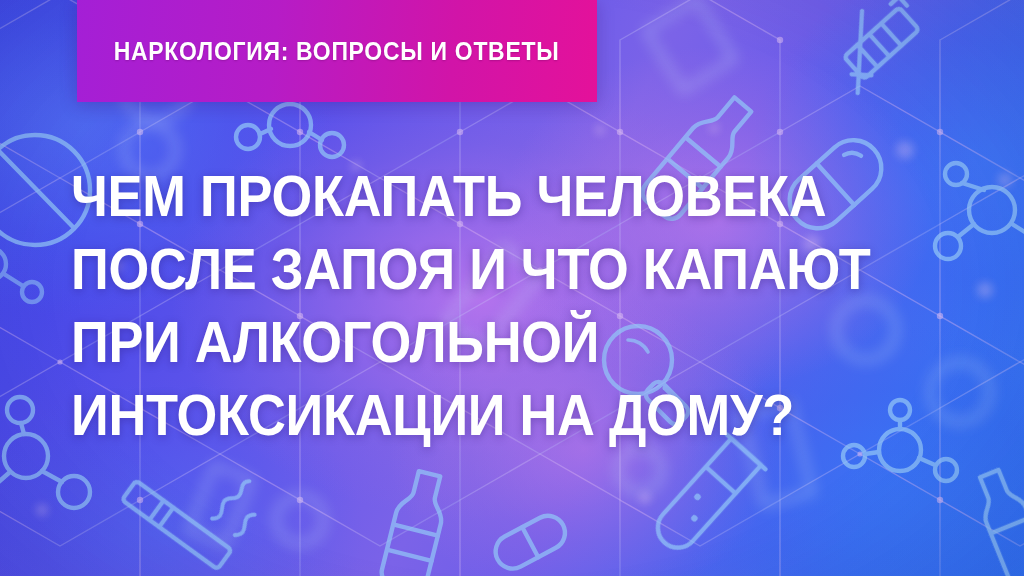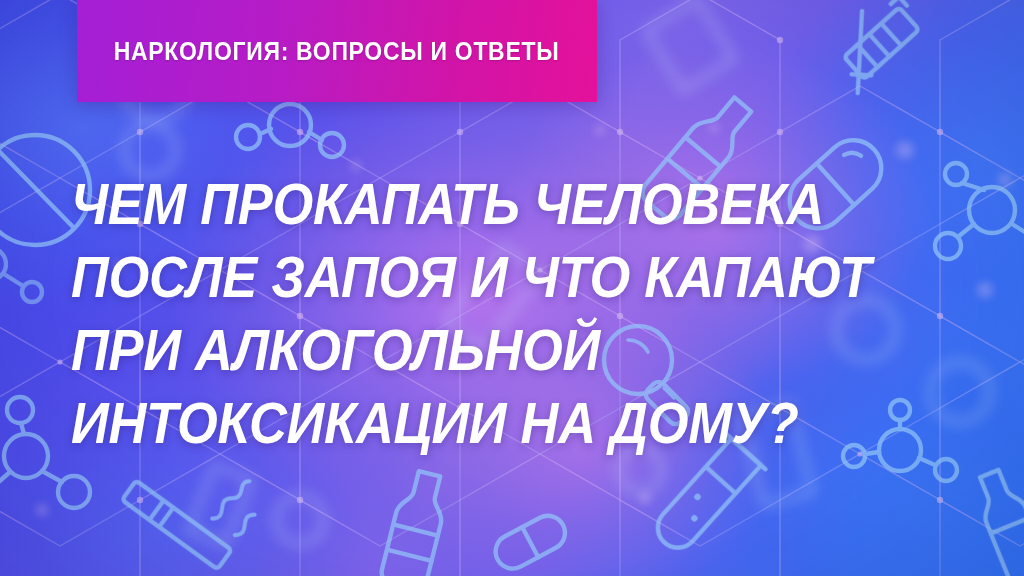--- a/index.html
+++ b/index.html
@@ -122,23 +122,22 @@
     text-transform: uppercase;
     transform: scaleX(0.9);
     white-space: nowrap;
     text-shadow: 0 1px 2px rgba(90,0,90,0.30);
   }
 
   
   .headline {
     position: absolute;
     left: 71px;
-    top: 168px;
+    top: 160px;
     width: 700px;
-    font-style: italic;
   }
   .headline-line {
     color: #ffffff;
     font-size: 57px;
     font-weight: 700;
     line-height: 73px;
     letter-spacing: -0.3px;
     text-transform: uppercase;
     white-space: nowrap;
     transform: scaleX(0.92);

